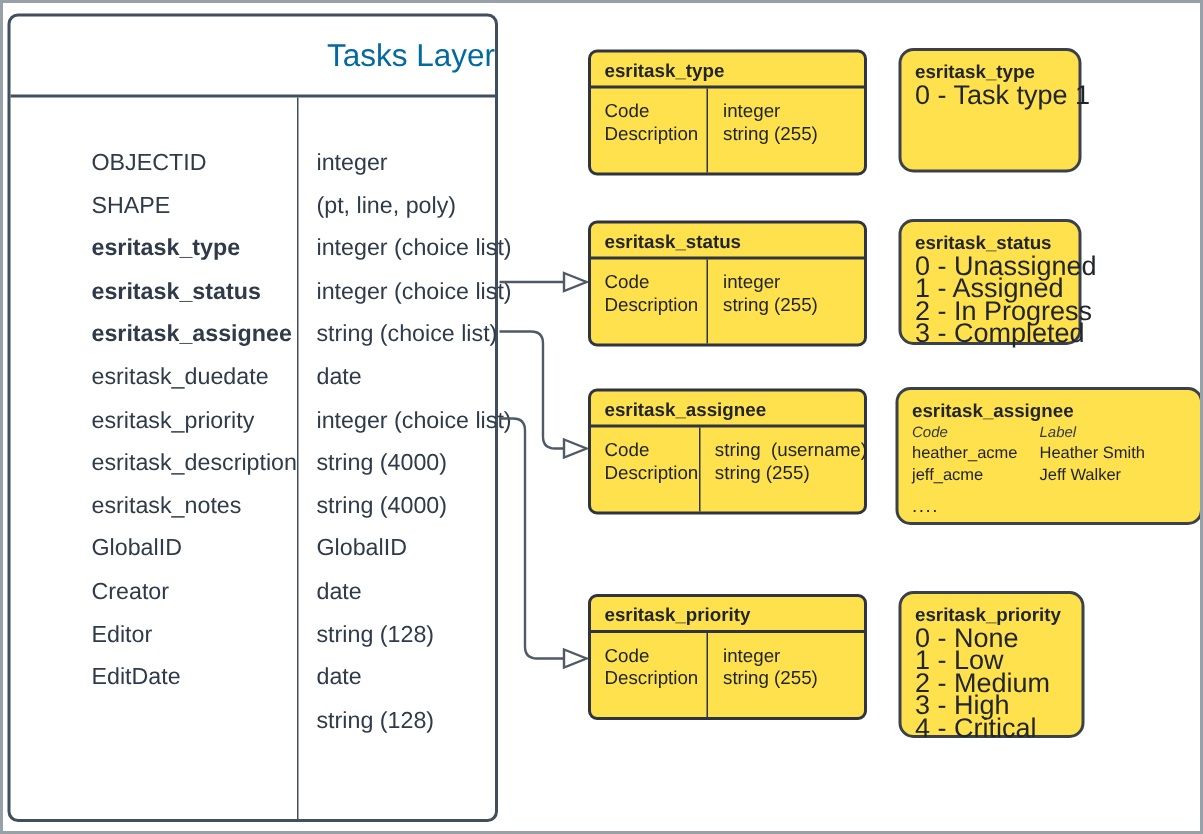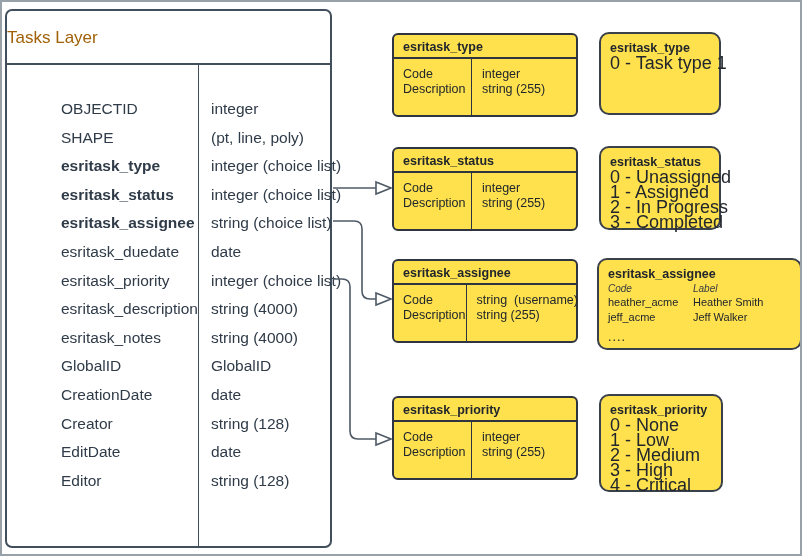--- a/index.html
+++ b/index.html
@@ -9,22 +9,22 @@
     font-family:"Liberation Sans", sans-serif; color:#2f3b48;
   }
 
   
   .entity {
     position:absolute; left:3px; top:7px; width:327px; height:539px;
     background:#ffffff; border:2px solid #414e5c; border-radius:7px;
     display:flex; flex-direction:column; box-sizing:border-box;
   }
   .entity-title {
-    text-align:left; font-size:17px; line-height:24px;
-    padding:15px 0 13px; border-bottom:2px solid #414e5c; color:#a16207;
+    text-align:right; font-size:21px; line-height:24px;
+    padding:15px 0 13px; border-bottom:2px solid #414e5c; color:#0369a1;
   }
   .entity-body { flex:1; display:flex; min-height:0; }
   .entity-col-fields { width:160px; border-right:1.5px solid #414e5c; padding:30px 0 0 10px; box-sizing:border-box;margin-left:44px; }
   .entity-col-types  { flex:1; padding:30px 0 0 12px; }
   .frow { font-size:15.5px; line-height:28.6px; white-space:pre; }
   .frow.em { font-weight:bold; }
 
   
   .ftable {
     position:absolute; left:390px; width:186px; height:84px;
@@ -77,24 +77,23 @@
         <div class="frow">OBJECTID</div>
         <div class="frow">SHAPE</div>
         <div class="frow em">esritask_type</div>
         <div class="frow em">esritask_status</div>
         <div class="frow em">esritask_assignee</div>
         <div class="frow">esritask_duedate</div>
         <div class="frow">esritask_priority</div>
         <div class="frow">esritask_description</div>
         <div class="frow">esritask_notes</div>
         <div class="frow">GlobalID</div>
-        <div class="frow">CreationDate</div>
         <div class="frow">Creator</div>
+        <div class="frow">Editor</div>
         <div class="frow">EditDate</div>
-        <div class="frow">Editor</div>
       </div>
       <div class="entity-col-types">
         <div class="frow">integer</div>
         <div class="frow">(pt, line, poly)</div>
         <div class="frow">integer (choice list)</div>
         <div class="frow">integer (choice list)</div>
         <div class="frow">string (choice list)</div>
         <div class="frow">date</div>
         <div class="frow">integer (choice list)</div>
         <div class="frow">string (4000)</div>

